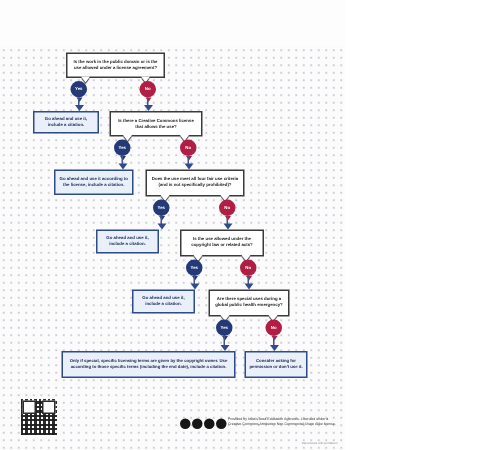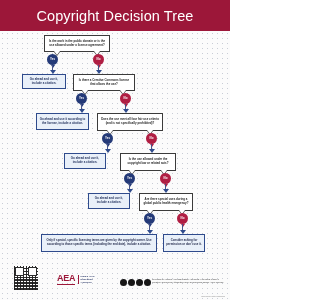--- a/index.html
+++ b/index.html
@@ -97,23 +97,20 @@
 
   .prov{position:absolute;left:152px;top:18px;width:72px;
     font-size:2.4px;line-height:1.45;color:#3a3a3a;}
   .sig{position:absolute;right:5px;bottom:3px;font-size:1.9px;color:#8b8b8b;}
 </style>
 </head>
 <body>
 
 <div id="poster">
 
-  <div class="header">
-    <div class="header-title">Copyright Decision Tree</div>
-  </div>
 
   <div class="body-area">
 
     <div class="box q-box" style="left:44px;top:4px;width:66px;height:17px;">
       <span class="box-txt">Is the work in the public domain or is the use allowed under a license agreement?</span>
       <span class="tail l"></span>
       <span class="tail r"></span>
     </div>
 
     <div class="pin pin-yes" style="left:47px;top:23px;">
@@ -222,26 +219,20 @@
 
     <div class="box wide-box" style="left:163px;top:203px;width:42px;height:18px;">
       <span class="box-txt">Consider asking for permission or don't use it.</span>
     </div>
 
   </div>
 
   <div class="footer">
     <div class="qr"></div>
 
-    <div class="aea">
-      <div class="aea-mark">AEA</div>
-      <div class="aea-sub" style="white-space:pre-line;">Iowa's Area
-Education
-Agencies</div>
-    </div>
 
     <div class="cc">
       <i></i>
         <i></i>
         <i></i>
         <i></i>
     </div>
 
     <div class="prov">Provided by Iowa's Area Education Agencies. Licensed under a Creative Commons Attribution Non-Commercial Share Alike license.</div>
     <div class="sig">Reproduced with permission</div>

